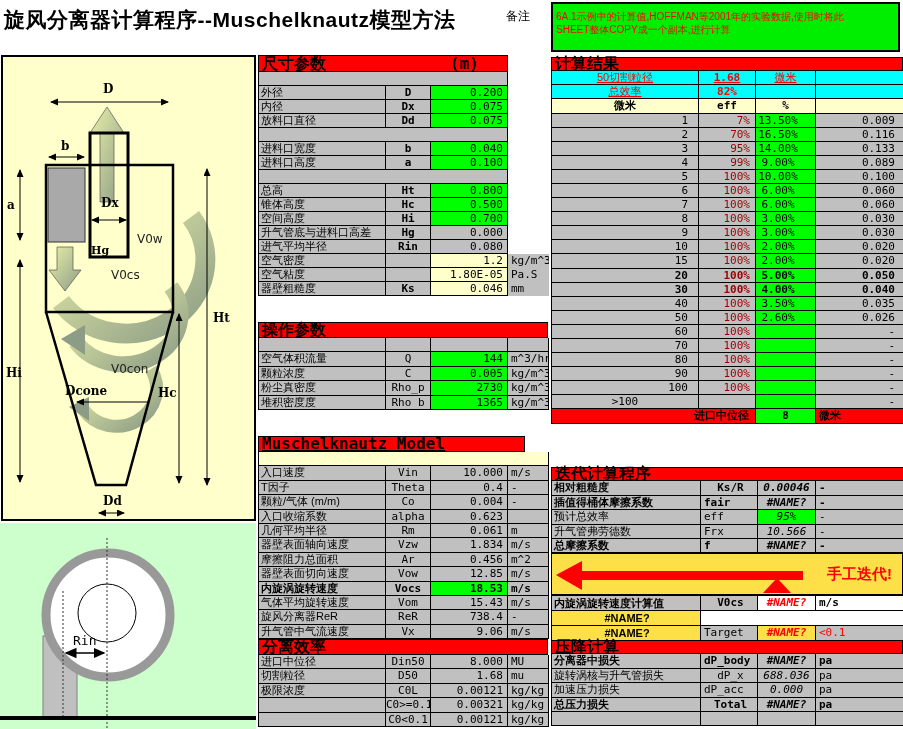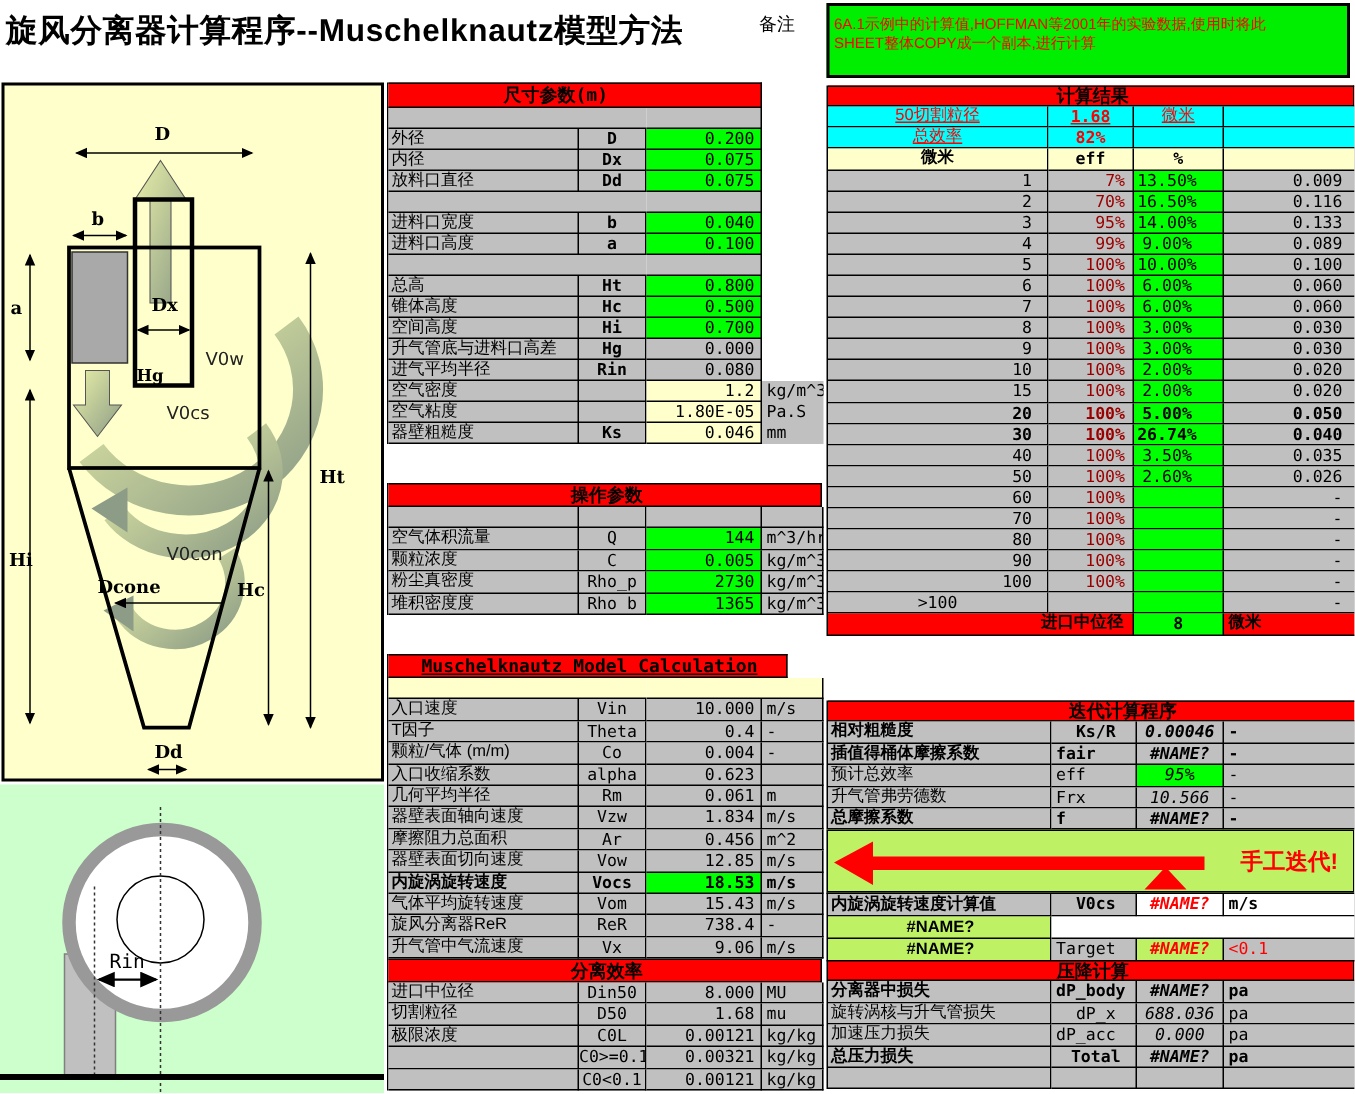--- a/index.html
+++ b/index.html
@@ -1,29 +1,29 @@
 <!DOCTYPE html>
 <html><head>
 <meta charset="utf-8">
 <style>
   html,body{margin:0;padding:0;background:#fff;}
   #app{position:relative;width:903px;height:729px;background:#fff;overflow:hidden;
        font-family:"Liberation Sans","DejaVu Sans",sans-serif;font-size:11px;color:#000;}
   .abs{position:absolute;}
   
   .blk{position:absolute;border-left:1px solid #000;}
-  .shdr{background:#f00;font-weight:bold;font-size:12px;padding-left:3px;
+  .shdr{background:#f00;font-weight:bold;font-size:16px;padding-left:3px;
         border-top:1px solid #000;border-right:1px solid #000;border-bottom:1px solid #000;
-        box-sizing:border-box;height:16px;line-height:14px;display:flex;justify-content:center;}
+        box-sizing:border-box;height:16px;line-height:14px;display:flex;justify-content:space-between;}
   .shdr .hu{padding-right:28px;font-family:"DejaVu Sans Mono",monospace;}
   .row{display:flex;}
   .c{box-sizing:border-box;background:#c0c0c0;border-right:1px solid #000;border-bottom:1px solid #000;
      overflow:hidden;white-space:nowrap;font-size:11px;}
   .num{font-family:"DejaVu Sans Mono",monospace;}
-  .green{background:#00ff00;} .yellowc{background:#ffffcc;} .byellow{background:#bef264;}
+  .green{background:#00ff00;} .yellowc{background:#ffffcc;} .byellow{background:#fde047;}
   .cyanc{background:#00ffff;} .redbg{background:#f00;} .whitebg{background:#fff;}
   .graybg{background:#c0c0c0;}
   .dkred{color:#990000;} .redtx{color:#f00;} .bold{font-weight:bold;}
   .ctr{text-align:center !important;padding-right:0 !important;}
   .und{text-decoration:underline;}
   
   .mid .mrow{height:14.4px;line-height:13.5px;}
   #dims .mrow{height:14px;line-height:13px;}
   .mid .lbl{width:127px;padding-left:2px;}
   .mid .sym{width:45px;text-align:center;}
@@ -493,21 +493,21 @@
       </div>
         <div class="row rrow bold">
         <div class="c rc1 num">20</div>
         <div class="c rc2 num dkred">100%</div>
         <div class="c rc3 num">5.00%</div>
         <div class="c rc4 num">0.050</div>
       </div>
         <div class="row rrow bold">
         <div class="c rc1 num">30</div>
         <div class="c rc2 num dkred">100%</div>
-        <div class="c rc3 num">26.74%</div>
+        <div class="c rc3 num">4.00%</div>
         <div class="c rc4 num">0.040</div>
       </div>
         <div class="row rrow">
         <div class="c rc1 num">40</div>
         <div class="c rc2 num dkred">100%</div>
         <div class="c rc3 num">3.50%</div>
         <div class="c rc4 num">0.035</div>
       </div>
         <div class="row rrow">
         <div class="c rc1 num">50</div>

